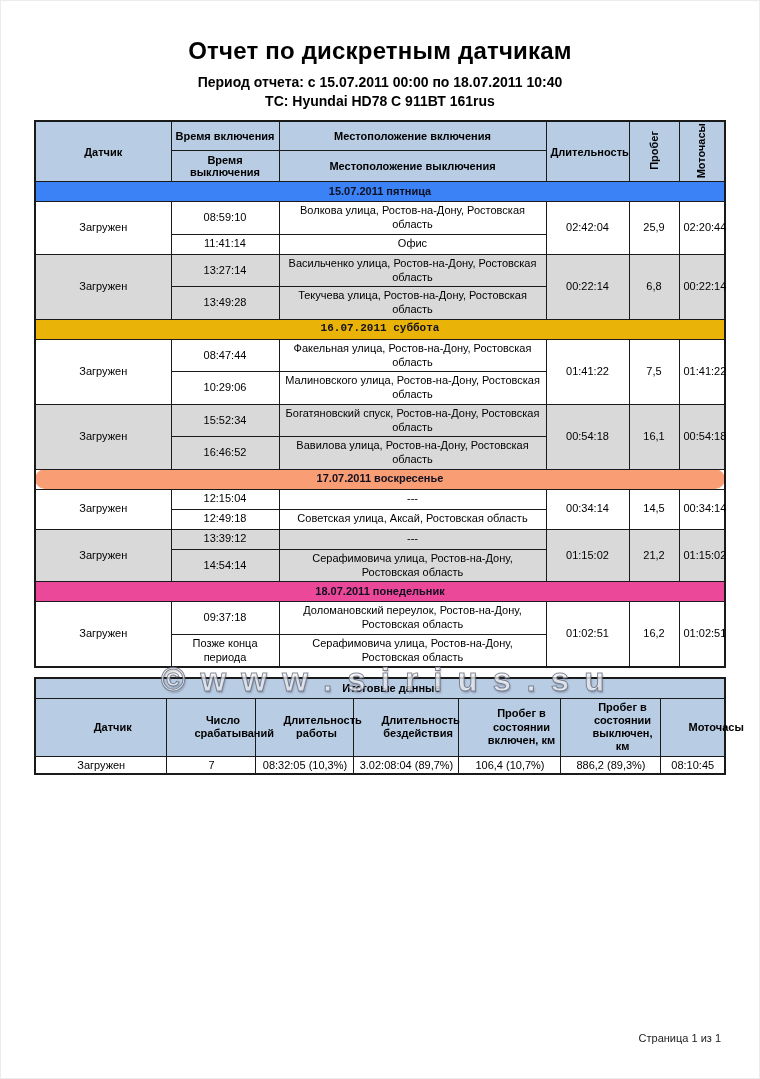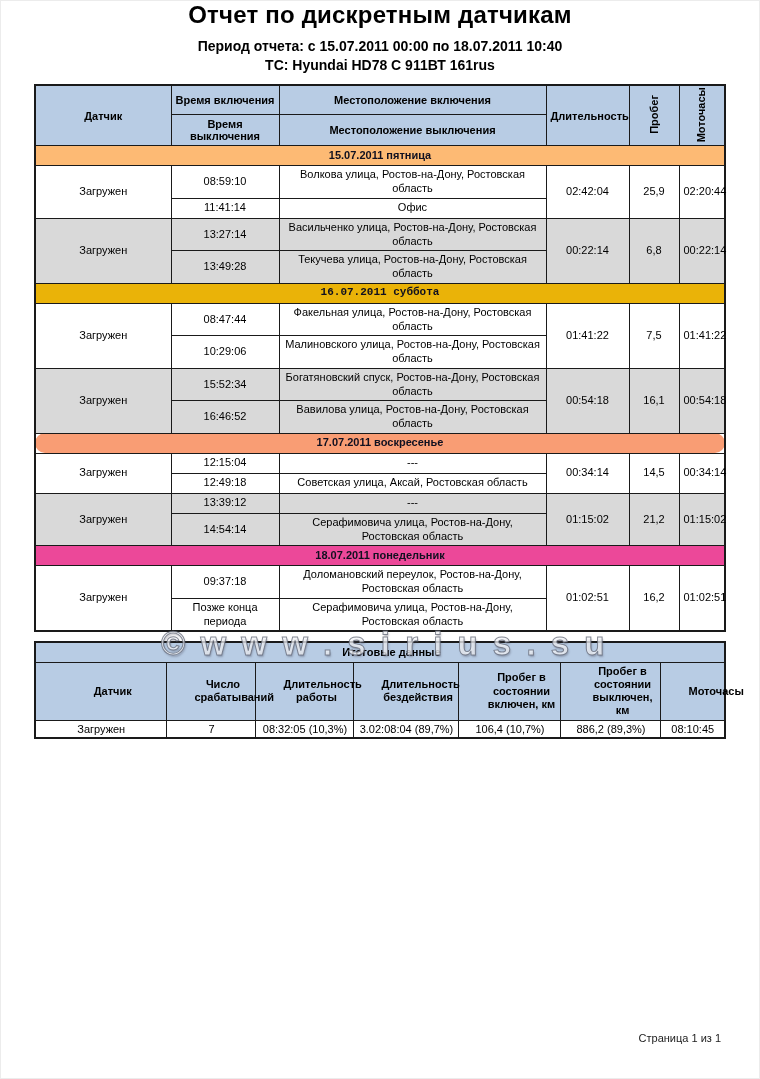--- a/index.html
+++ b/index.html
@@ -2,21 +2,21 @@
 <html lang="ru"><head>
 <meta charset="utf-8">
 <style>
   * { box-sizing: border-box; }
   html, body { margin:0; padding:0; background:#fff; }
   .page {
     position:relative; width:760px; height:1079px; background:#fff;
     font-family:"Liberation Sans", sans-serif; color:#000;
     border:1px solid #ececec; overflow:hidden;
   }
-  .report-header { text-align:center; }
+  .report-header { text-align:center; padding-top:36px; }
   .report-title { font-size:24px; font-weight:bold; margin:0 0 9px 0; letter-spacing:0.2px; }
   .subtitle { font-size:14px; font-weight:bold; margin:3px 4px; }
 
   table { border-collapse:collapse; table-layout:fixed; }
   .main-table, .summary-table {
     width:690px; margin:0 auto; font-size:11px; border:2px solid #1a1a1a;
   }
   .main-table { margin-top:11px; }
   th, td { border:1px solid #1a1a1a; padding:2px 4px; vertical-align:middle; }
 
@@ -74,21 +74,21 @@
         <th rowspan="2" class="vert"><span class="vtext">Пробег</span></th>
         <th rowspan="2" class="vert"><span class="vtext">Моточасы</span></th>
       </tr>
       <tr>
         <th>Время выключения</th>
         <th>Местоположение выключения</th>
       </tr>
     </thead>
     <tbody id="main-tbody">
         <tr>
-          <td colspan="6" class="day-band" style="background: #fdba74;">15.07.2011 пятница</td>
+          <td colspan="6" class="day-band" style="background: #3b82f6;">15.07.2011 пятница</td>
         </tr>
         <tr>
           <td rowspan="2">Загружен</td>
           <td>08:59:10</td>
           <td>Волкова улица, Ростов-на-Дону, Ростовская область</td>
           <td rowspan="2">02:42:04</td>
           <td rowspan="2">25,9</td>
           <td rowspan="2">02:20:44</td>
         </tr>
         <tr>

